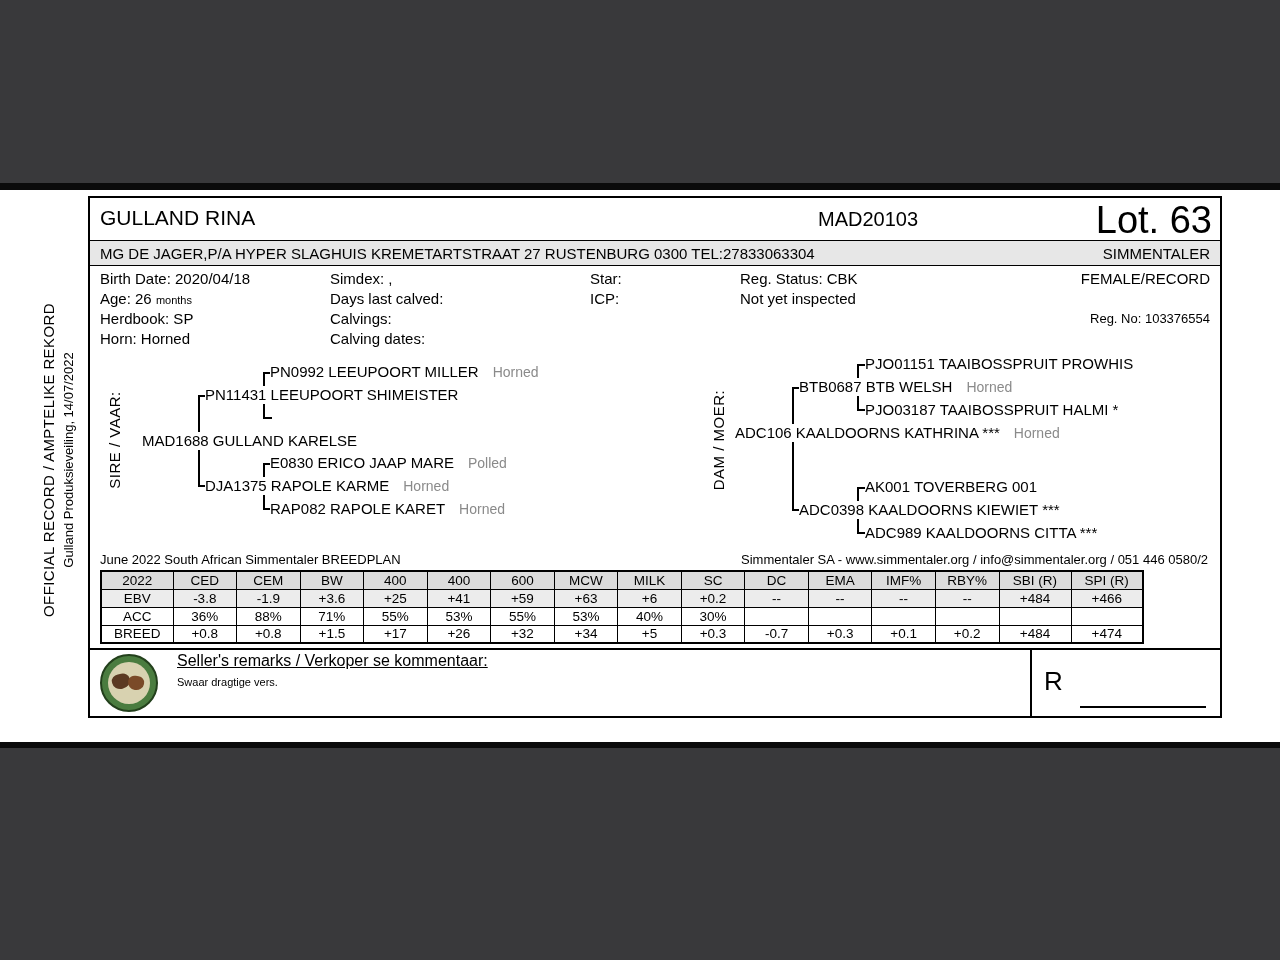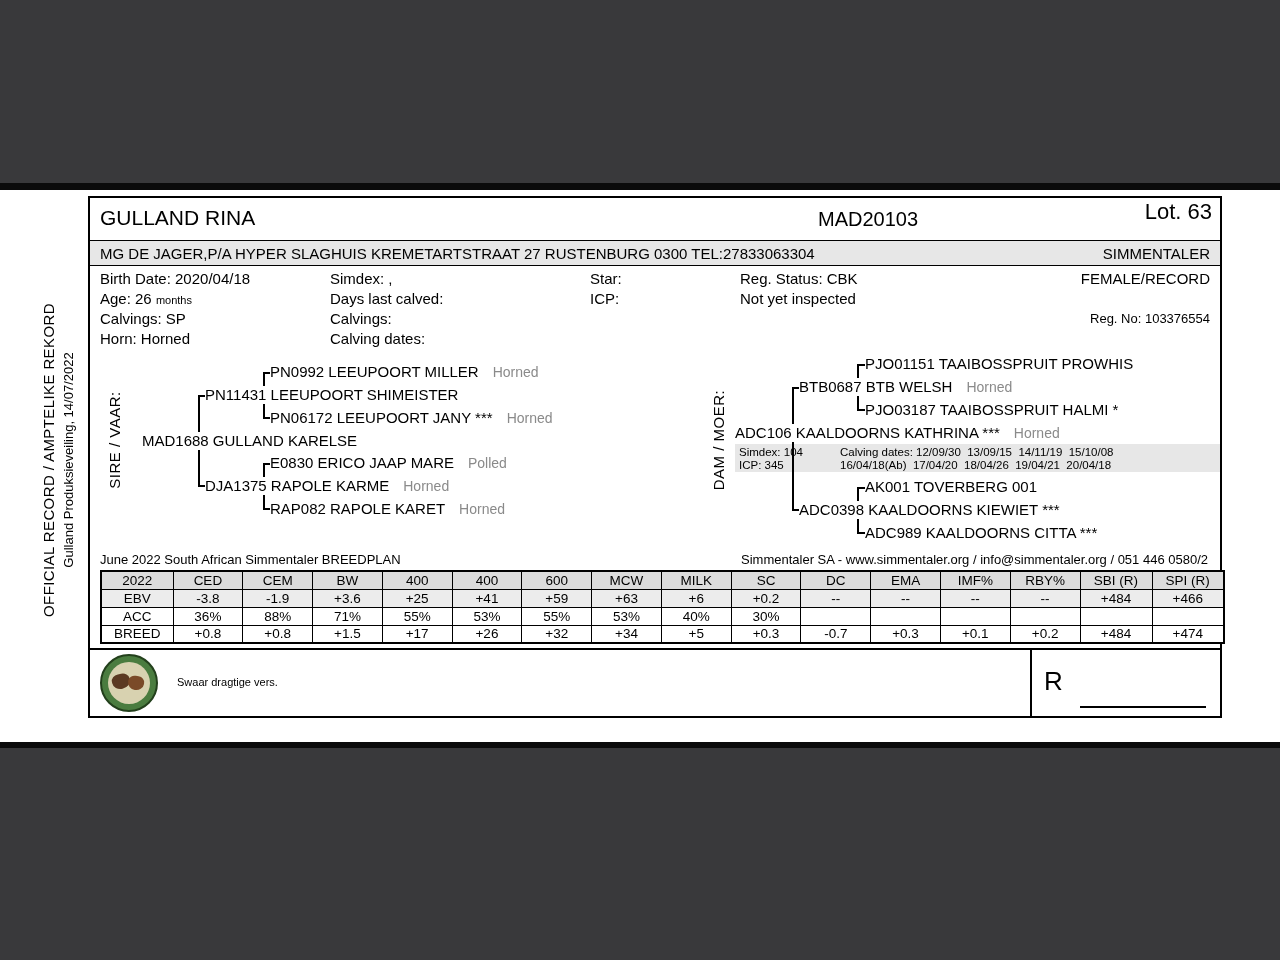--- a/index.html
+++ b/index.html
@@ -9,39 +9,39 @@
   .blackline{position:absolute;left:0;width:100%;background:#0b0b0b}
   .bl-top{top:183px;height:7px}
   .bl-bottom{top:742px;height:6px}
   .page{position:absolute;left:0;top:190px;width:1280px;height:552px;background:#fff}
   .sidetext{position:absolute;left:40px;top:540px;width:540px;transform:rotate(-90deg);transform-origin:0 0;text-align:center}
   .sidetext .l1{font-size:15px;letter-spacing:.4px}
   .sidetext .l2{font-size:13px;margin-top:4px}
   .box{position:absolute;left:88px;top:6px;width:1134px;height:522px;border:2px solid #000;background:#fff}
   .title-name{position:absolute;left:10px;top:8px;font-size:21px;white-space:nowrap}
   .title-id{position:absolute;left:728px;top:10px;font-size:20px;white-space:nowrap}
-  .title-lot{position:absolute;right:8px;top:1px;font-size:22px;white-space:nowrap}
+  .title-lot{position:absolute;right:8px;top:1px;font-size:38px;white-space:nowrap}
   .ownerstrip{position:absolute;left:0;top:42px;width:100%;height:26px;background:#e7e7e7;border-top:1px solid #000;border-bottom:1px solid #000;display:flex;align-items:center;justify-content:space-between;padding:12px 10px;font-size:15px}
   .f15{font-size:15px;position:absolute;white-space:nowrap}
   .f13{font-size:13px;position:absolute;white-space:nowrap}
   .unit{font-size:11px}
   .vlabel{position:absolute;transform:rotate(-90deg);transform-origin:0 0;width:180px;text-align:center;font-size:15px;letter-spacing:.5px;white-space:nowrap}
   .bracket{position:absolute;width:9px;border-left:2px solid #000;border-top:2px solid #000;border-bottom:2px solid #000;z-index:1}
   .ped{position:absolute;font-size:15px;line-height:18px;white-space:nowrap;background:#fff;z-index:2;padding-right:3px}
   .horn{color:#8a8a8a;font-size:14px;margin-left:14px}
   .damstrip{position:absolute;left:645px;top:246px;width:485px;height:28px;background:#e7e7e7;z-index:0}
   .damstrip span{position:absolute;font-size:11.5px;white-space:pre}
   .ds-simdex{left:4px;top:2px}
   .ds-cd1{left:105px;top:2px}
   .ds-icp{left:4px;top:15px}
   .ds-cd2{left:105px;top:15px}
   .caption{position:absolute;top:354px;font-size:13px;white-space:nowrap}
   .cap-l{left:10px}
   .cap-r{right:12px}
-  .ebv{position:absolute;left:10px;top:372px;width:1125px;border-collapse:collapse;table-layout:fixed;font-size:13.5px;z-index:2;background:#fff;border:2px solid #000}
+  .ebv{position:absolute;left:10px;top:372px;width:1044px;border-collapse:collapse;table-layout:fixed;font-size:13.5px;z-index:2;background:#fff;border:2px solid #000}
   .ebv td{border:1px solid #000;text-align:center;height:18px;padding:0 1px;overflow:hidden;white-space:nowrap}
   .ebv tr.hdr td{background:#dcdcdc}
   .ebv tr.ebvrow td{background:#ececec}
   .remarks{position:absolute;left:0;top:450px;width:100%;height:68px;border-top:2px solid #000;background:#fff;z-index:3}
   .logo{position:absolute;left:10px;top:4px;width:58px;height:58px;border-radius:50%;background:#4a7c3f;border:2px solid #23401c;display:flex;align-items:center;justify-content:center}
   .logo-in{width:42px;height:42px;border-radius:50%;background:#d8d2b0;position:relative;overflow:hidden}
   .cowa{position:absolute;left:4px;top:12px;width:18px;height:15px;background:#5b3a22;border-radius:45% 45% 55% 55%;transform:rotate(-12deg)}
   .cowb{position:absolute;left:20px;top:14px;width:16px;height:14px;background:#7a4a28;border-radius:45% 45% 55% 55%;transform:rotate(10deg)}
   .remarks-h{position:absolute;left:87px;top:2px;font-size:16px;text-decoration:underline;white-space:nowrap}
   .remarks-t{position:absolute;left:87px;top:26px;font-size:11px;white-space:nowrap}
@@ -69,21 +69,21 @@
       <div class="title-id">MAD20103</div>
       <div class="title-lot">Lot. 63</div>
 
       <div class="ownerstrip">
         <span>MG DE JAGER,P/A HYPER SLAGHUIS KREMETARTSTRAAT 27 RUSTENBURG 0300 TEL:27833063304</span>
         <span>SIMMENTALER</span>
       </div>
 
       <div class="f15" style="left:10px;top:72px">Birth Date: 2020/04/18</div>
       <div class="f15" style="left:10px;top:92px"><span>Age: 26</span> <span class="unit">months</span></div>
-      <div class="f15" style="left:10px;top:112px">Calvings: SP</div>
+      <div class="f15" style="left:10px;top:112px">Herdbook: SP</div>
       <div class="f15" style="left:10px;top:132px">Horn: Horned</div>
 
       <div class="f15" style="left:240px;top:72px">Simdex: ,</div>
       <div class="f15" style="left:240px;top:92px">Days last calved:</div>
       <div class="f15" style="left:240px;top:112px">Calvings:</div>
       <div class="f15" style="left:240px;top:132px">Calving dates:</div>
 
       <div class="f15" style="left:500px;top:72px">Star:</div>
       <div class="f15" style="left:500px;top:92px">ICP:</div>
 
@@ -93,33 +93,26 @@
       <div class="f15" style="right:10px;top:72px">FEMALE/RECORD</div>
       <div class="f13" style="right:10px;top:113px">Reg. No: 103376554</div>
 
       <div class="vlabel" style="left:16px;top:332px">SIRE / VAAR:</div>
       <div class="bracket" style="left:108px;top:197px;height:92px"></div>
       <div class="bracket" style="left:173px;top:174px;height:47px"></div>
       <div class="bracket" style="left:173px;top:265px;height:47px"></div>
 
       <div class="ped" style="left:180px;top:165px"><span>PN0992 LEEUPOORT MILLER</span><span class="horn">Horned</span></div>
       <div class="ped" style="left:115px;top:188px"><span>PN11431 LEEUPOORT SHIMEISTER</span></div>
-      <div class="ped" style="left:180px;top:211px"><span>PN06172 LEEUPOORT JANY ***</span><span class="horn">Horned</span></div>
       <div class="ped" style="left:52px;top:234px"><span>MAD1688 GULLAND KARELSE</span></div>
       <div class="ped" style="left:180px;top:256px"><span>E0830 ERICO JAAP MARE</span><span class="horn">Polled</span></div>
       <div class="ped" style="left:115px;top:279px"><span>DJA1375 RAPOLE KARME</span><span class="horn">Horned</span></div>
       <div class="ped" style="left:180px;top:302px"><span>RAP082 RAPOLE KARET</span><span class="horn">Horned</span></div>
 
       <div class="vlabel" style="left:620px;top:332px">DAM / MOER:</div>
-      <div class="damstrip">
-        <span class="ds-simdex">Simdex: 104</span>
-        <span class="ds-cd1">Calving dates: 12/09/30  13/09/15  14/11/19  15/10/08</span>
-        <span class="ds-icp">ICP: 345</span>
-        <span class="ds-cd2">16/04/18(Ab)  17/04/20  18/04/26  19/04/21  20/04/18</span>
-      </div>
       <div class="bracket" style="left:702px;top:189px;height:124px"></div>
       <div class="bracket" style="left:767px;top:166px;height:47px"></div>
       <div class="bracket" style="left:767px;top:289px;height:47px"></div>
 
       <div class="ped" style="left:775px;top:157px"><span>PJO01151 TAAIBOSSPRUIT PROWHIS</span></div>
       <div class="ped" style="left:709px;top:180px"><span>BTB0687 BTB WELSH</span><span class="horn">Horned</span></div>
       <div class="ped" style="left:775px;top:203px"><span>PJO03187 TAAIBOSSPRUIT HALMI *</span></div>
       <div class="ped" style="left:645px;top:226px"><span>ADC106 KAALDOORNS KATHRINA ***</span><span class="horn">Horned</span></div>
       <div class="ped" style="left:775px;top:280px"><span>AK001 TOVERBERG 001</span></div>
       <div class="ped" style="left:709px;top:303px"><span>ADC0398 KAALDOORNS KIEWIET ***</span></div>
@@ -223,20 +216,21 @@
       </tbody>
         </table>
 
       <div class="remarks">
         <div class="logo">
           <div class="logo-in">
             <div class="cowa"></div>
             <div class="cowb"></div>
           </div>
         </div>
+        <div class="remarks-h">Seller's remarks / Verkoper se kommentaar:</div>
         <div class="remarks-t">Swaar dragtige vers.</div>
         <div class="pricebox">
           <div class="cur">R</div>
           <div class="pline"></div>
         </div>
       </div>
 
     </div>
   </div>
 </div>

